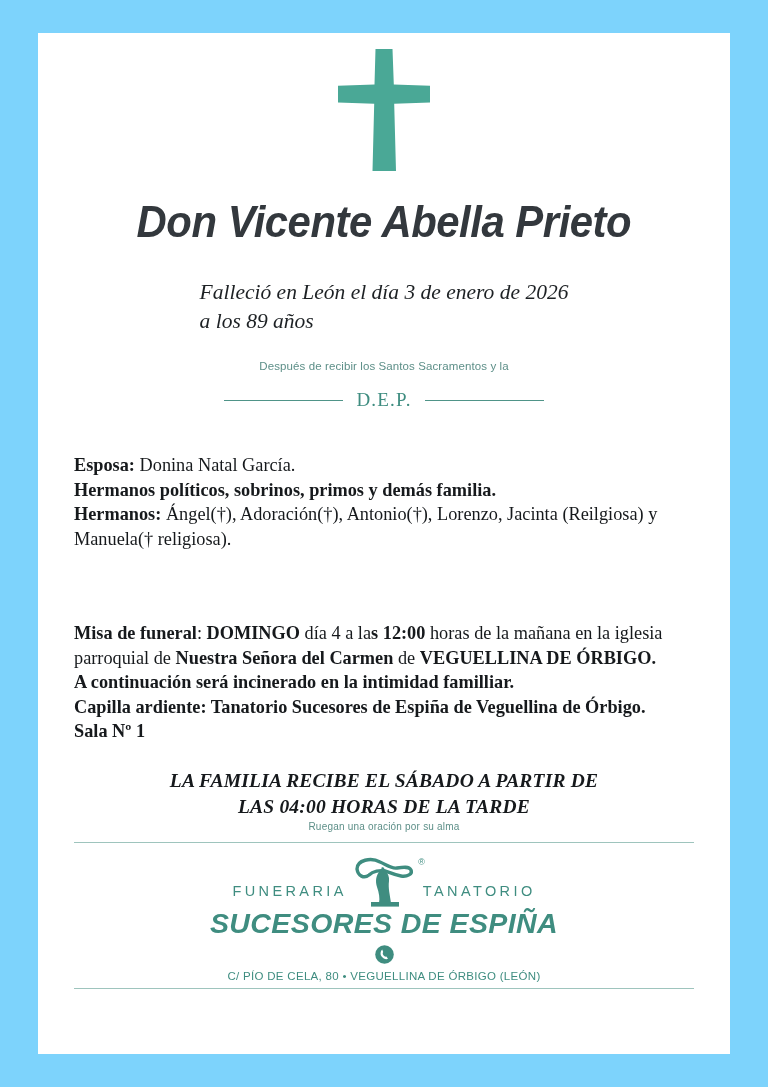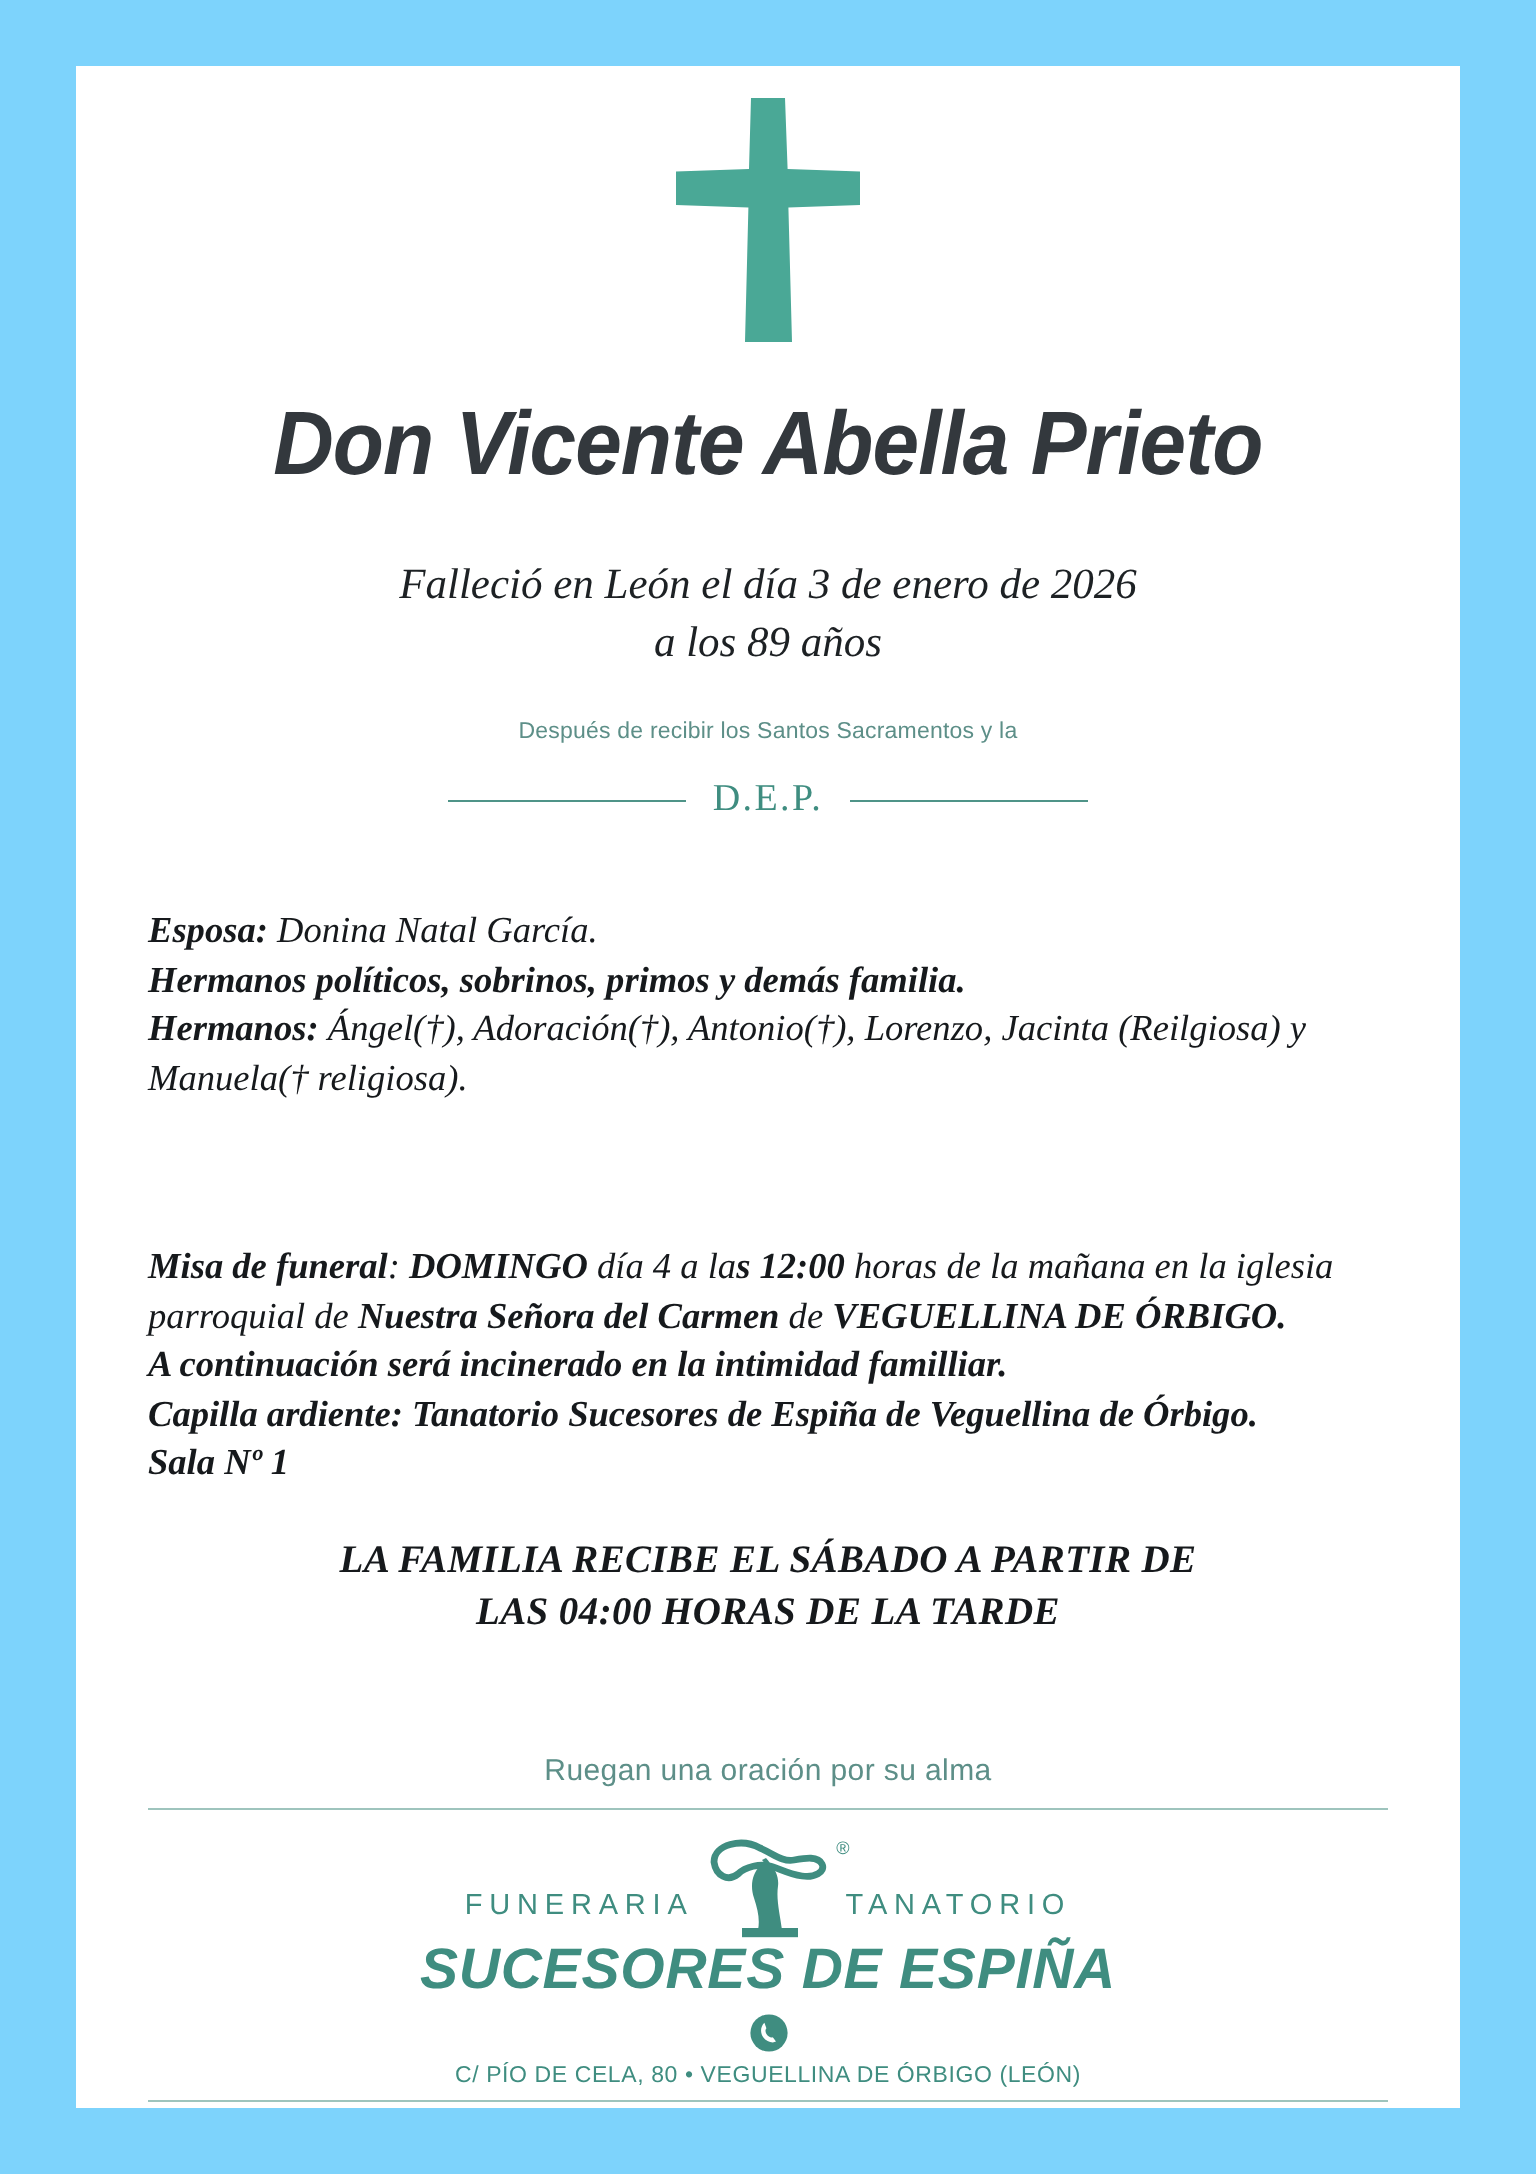--- a/index.html
+++ b/index.html
@@ -55,21 +55,20 @@
     letter-spacing: -0.5px;
     text-align: center;
     line-height: 1;
     margin-top: 16px;
     transform: scaleX(0.93);
   }
 
   
   .death {
     margin-top: 34px;
-    text-align: center;
     font-style: italic;
     font-size: 21.5px;
     color: #1d2124;
     line-height: 1.35;
   }
 
   
   .sacraments {
     margin-top: 22px;
     text-align: left;
@@ -98,21 +97,20 @@
     color: #3f8d80;
     letter-spacing: 1.2px;
     padding: 0 13px;
     white-space: nowrap;
   }
 
   
   .block {
     width: 620px;
     color: #16191c;
-    font-style: italic;
     font-size: 18.3px;
     line-height: 1.34;
     text-align: left;
   }
   .block.family { margin-top: 42px; }
   .block.funeral { margin-top: 70px; }
   .block b { font-weight: bold; }
 
   
   .reception {
@@ -122,24 +120,23 @@
     font-weight: bold;
     font-style: italic;
     font-size: 19.5px;
     letter-spacing: 0.2px;
     color: #16191c;
     line-height: 1.35;
   }
 
   
   .prayer {
-    margin-top: 56px;
     text-align: center;
     font-family: "Liberation Sans", sans-serif;
-    font-size: 15px;
+    font-size: 10px;
     color: #5d8f88;
     letter-spacing: 0.2px;
   }
 
   .divider {
     margin-top: 10px;
     width: 620px;
     height: 1px;
     background: #9ec4bd;
   }

